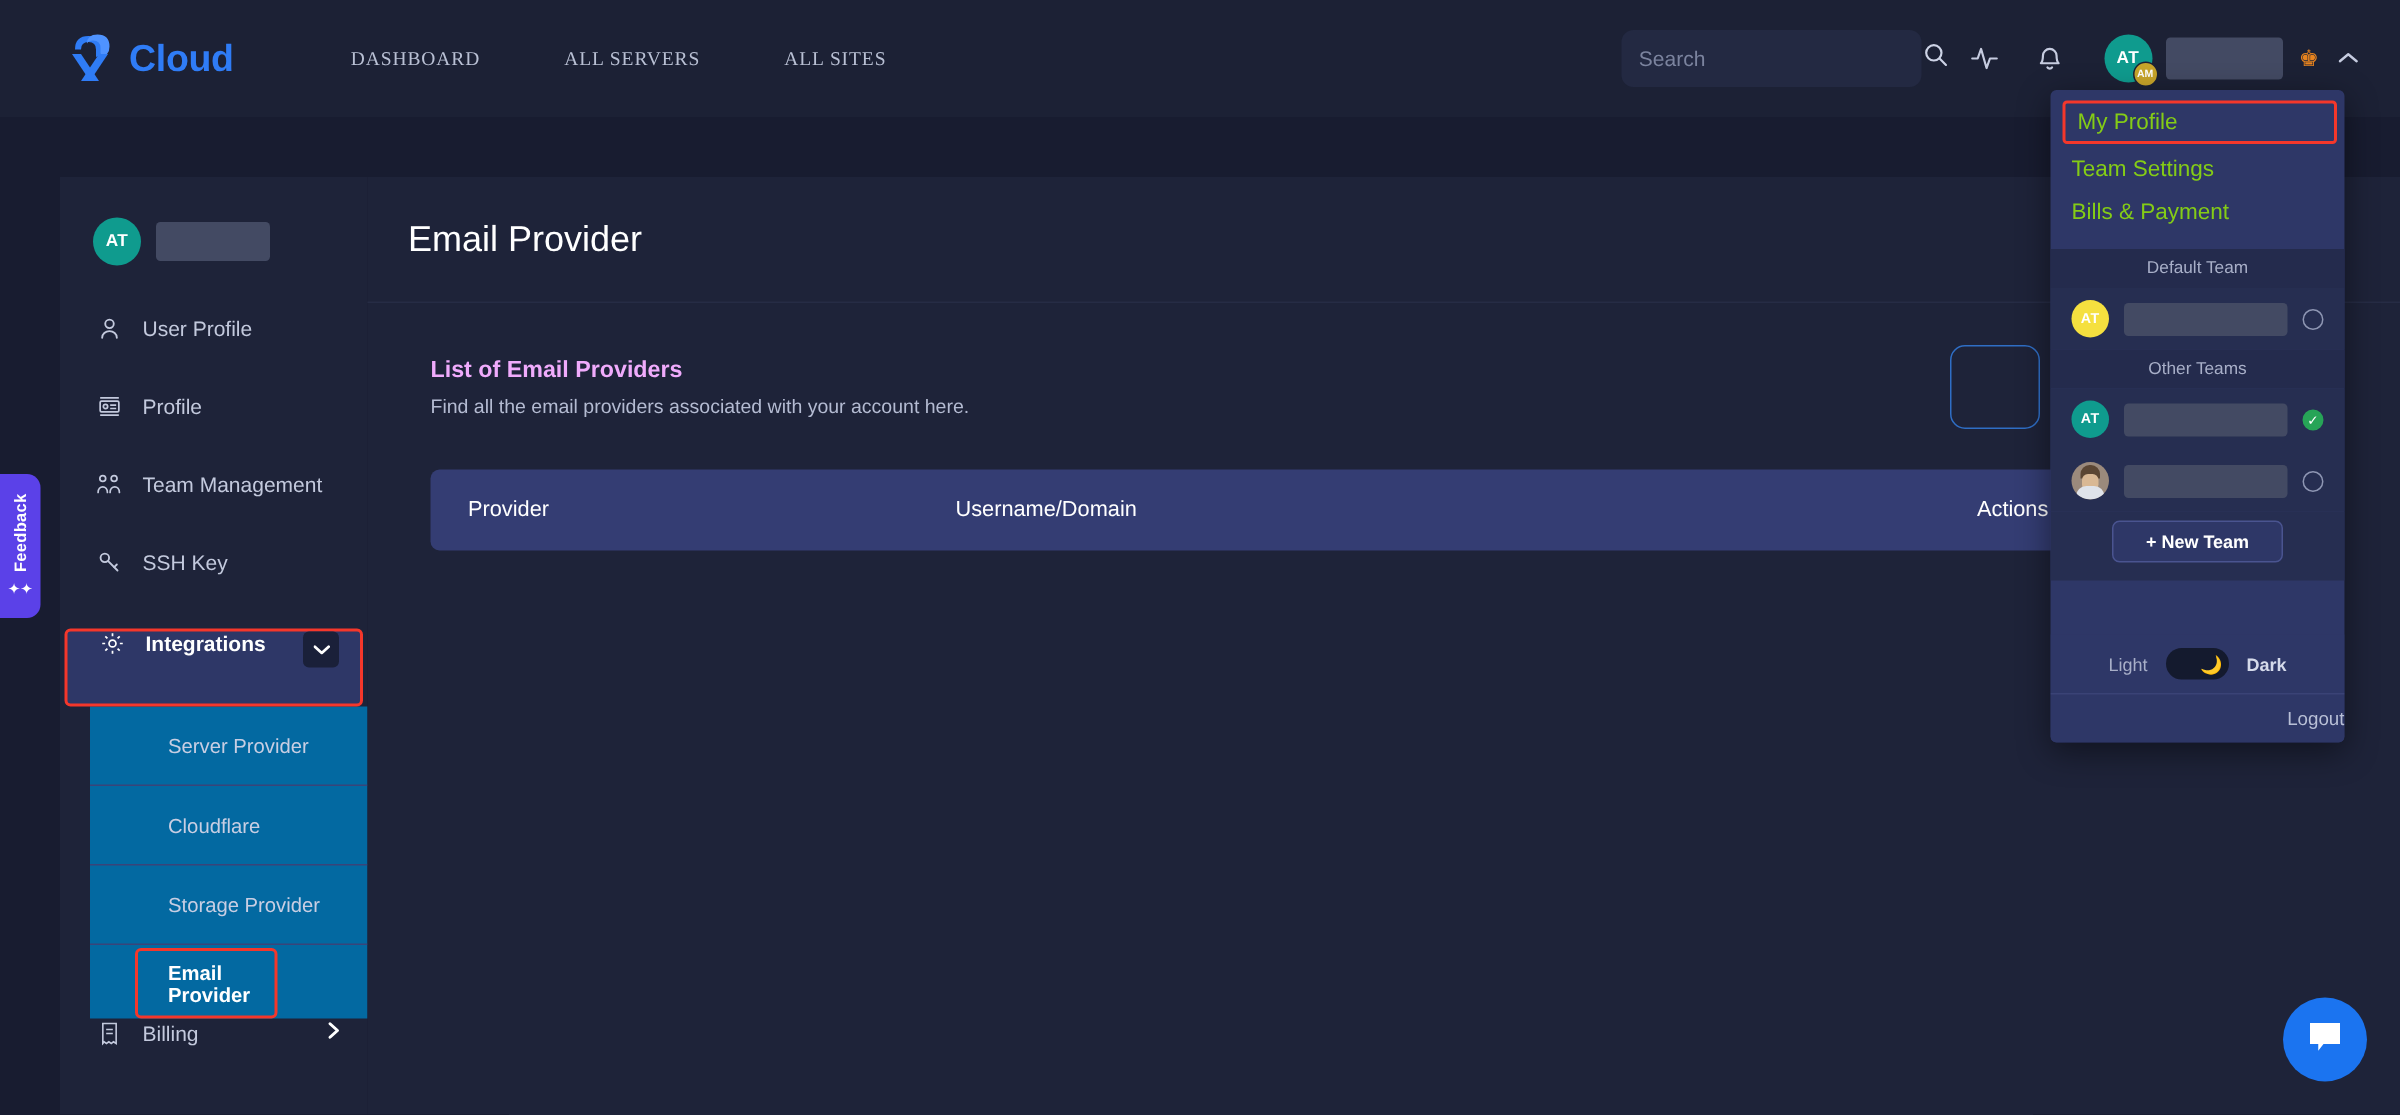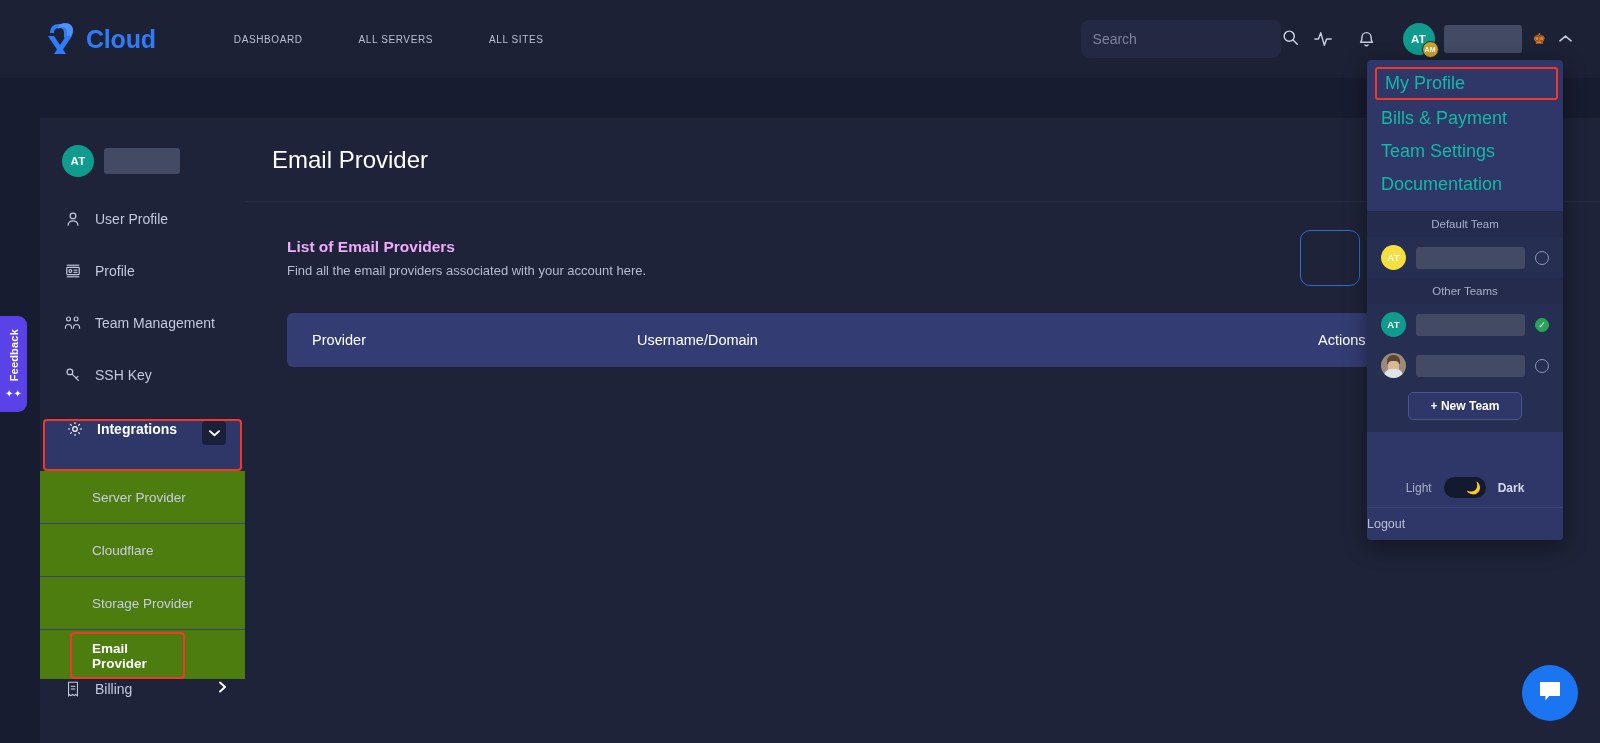--- a/index.html
+++ b/index.html
@@ -15,22 +15,22 @@
   .topbar {
     position: absolute; top: 0; left: 0; width: 1600px; height: 78px;
     background: #1c2135; display: flex; align-items: center;
   }
   .logo-wrap { display: flex; align-items: center; margin-left: 38px; gap: 6px; }
   .logo-mark { width: 42px; height: 40px; }
   .logo-text { color: #2f7cf6; font-size: 25px; font-weight: bold; letter-spacing: -0.2px; }
 
   .nav { display: flex; align-items: center; margin-left: 78px; gap: 0; }
   .nav-item {
-    color: #b9c0d4; font-size: 10px; letter-spacing: 0.6px;
-    padding: 10px 0; margin-right: 0; cursor: pointer;
+    color: #b9c0d4; font-size: 13px; letter-spacing: 0.6px;
+    padding: 10px 0; margin-right: 0; cursor: pointer; font-family: Liberation Serif, serif;
   }
   .nav-item + .nav-item { margin-left: 56px; }
 
   .topbar-right {
     position: absolute; right: 28px; top: 0; height: 78px;
     display: flex; align-items: center; gap: 0;
   }
   .searchbox {
     width: 200px; height: 38px; background: #232942; border-radius: 8px;
     display: flex; align-items: center; padding: 0 12px; gap: 8px;
@@ -66,21 +66,21 @@
 
   
   .dropdown {
     position: absolute; top: 60px; right: 37px; width: 196px;
     background: #2e3767; border-radius: 4px; z-index: 50;
     box-shadow: 0 6px 22px rgba(0,0,0,.45);
     overflow: hidden;
   }
   .dd-links { padding: 7px 0 10px 0; }
   .dd-link {
-    color: #14b8a6; font-size: 18px; padding: 6px 14px; cursor: pointer;
+    color: #84cc16; font-size: 15px; padding: 6px 14px; cursor: pointer;
   }
   .dd-link.highlight {
     border: 2px solid #f5372b; border-radius: 3px;
     margin: 0 5px 2px 8px; padding: 4px 8px;
   }
   .dd-sec-label {
     background: #242b4d; color: #a8afc8; font-size: 11.5px;
     text-align: center; padding: 7px 0;
   }
   .dd-team {
@@ -105,21 +105,21 @@
     gap: 12px; padding: 9px 0; color: #d5daea; font-size: 12px; font-weight: bold; margin-top: 36px;
   }
   .dd-theme .dim { color: #a8afc8; font-weight: normal; }
   .toggle {
     width: 42px; height: 21px; border-radius: 11px; background: #141a2e;
     display: flex; align-items: center; justify-content: flex-end; padding: 0 4px; cursor: pointer;
   }
   .toggle .knob { color: #fff; font-size: 12px; line-height: 1; }
   .dd-logout {
     background: #2e3767; border-top: 1px solid #3a4376;
-    text-align: left; color: #b8bfd6; font-size: 12.5px; padding: 9px 0; cursor: pointer;
+    text-align: right; color: #b8bfd6; font-size: 12.5px; padding: 9px 0; cursor: pointer;
   }
 
   
   .feedback {
     position: absolute; left: 0; top: 316px; width: 27px; height: 96px;
     background: #5b41e8; border-radius: 0 9px 9px 0;
     display: flex; flex-direction: column; align-items: center; justify-content: center;
     gap: 6px; cursor: pointer;
   }
   .feedback .lbl {
@@ -145,21 +145,21 @@
     position: relative; background: #2e3767; color: #fff; font-weight: bold;
     border: 2.5px solid #f5372b; border-radius: 4px; margin: 0 3px;
     padding-left: 21px;
   }
   .side-item .chev-badge {
     margin-left: auto; margin-right: 14px;
     width: 24px; height: 24px; border-radius: 4px; background: #1a2039;
     display: flex; align-items: center; justify-content: center; color: #fff; font-size: 11px;
   }
   .side-item .chev-plain { margin-left: auto; margin-right: 18px; color: #fff; font-size: 13px; font-weight: bold; }
-  .submenu { background: #4d7c0f; }
+  .submenu { background: #0369a1; margin-left: 20px; }
   .sub-item {
     height: 53px; display: flex; align-items: center; padding-left: 52px;
     color: #c8cee3; font-size: 13.5px; border-bottom: 1px solid #3a4479; cursor: pointer;
   }
   .sub-item.selected {
     color: #fff; font-weight: bold;
     border: 2.5px solid #f5372b; border-radius: 4px;
     margin: 2px 60px 2px 30px; height: 47px; padding-left: 20px;
   }
 
@@ -256,23 +256,22 @@
         </span>
       </div>
     </div>
   </div>
 
   <div class="ghost-pill"></div>
 
   <div class="dropdown">
     <div class="dd-links">
       <div class="dd-link highlight">My Profile</div>
+      <div class="dd-link">Team Settings</div>
       <div class="dd-link">Bills &amp; Payment</div>
-      <div class="dd-link">Team Settings</div>
-      <div class="dd-link">Documentation</div>
     </div>
 
     <div class="dd-sec-label">Default Team</div>
 
     <div class="dd-team">
       <div class="avatar yellow av">AT</div>
       <div class="redacted nm"></div>
       <div class="radio"></div>
     </div>
 

